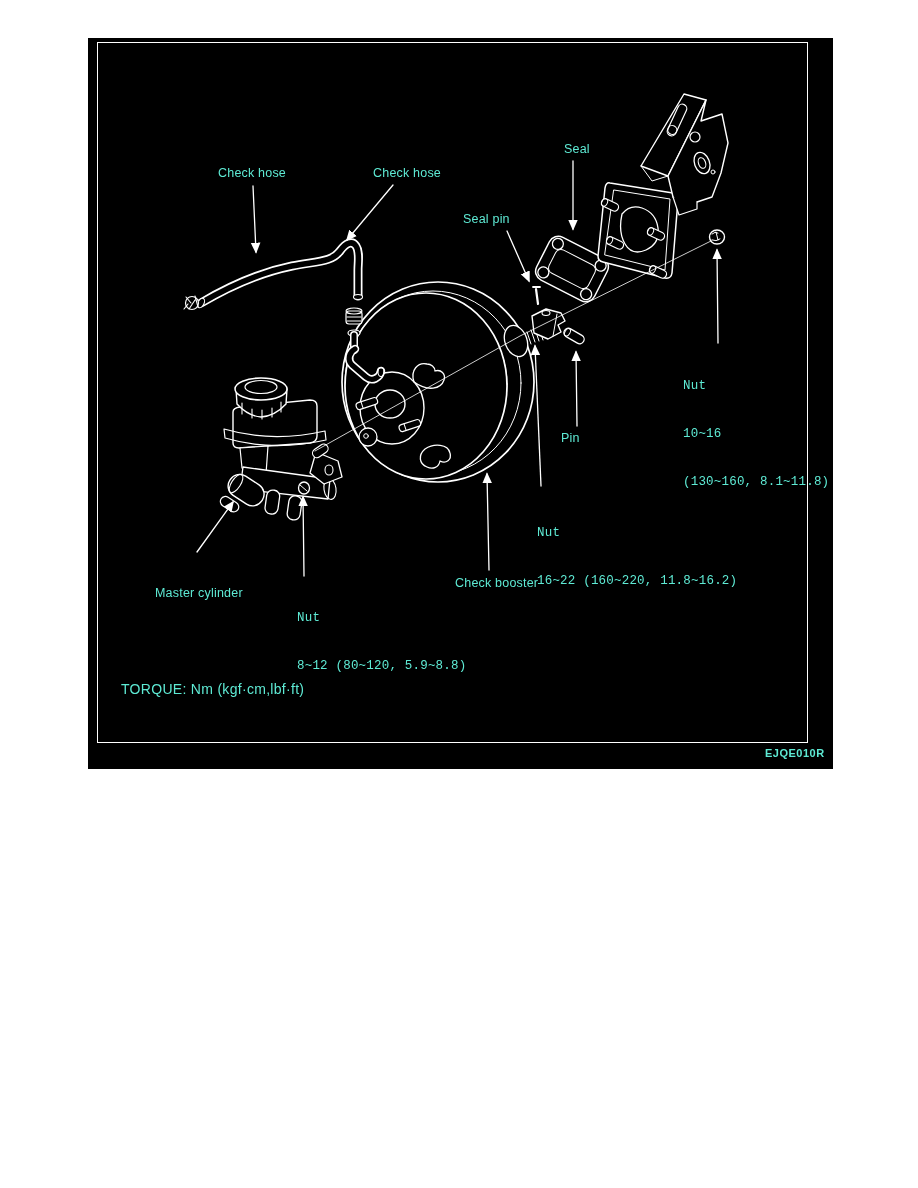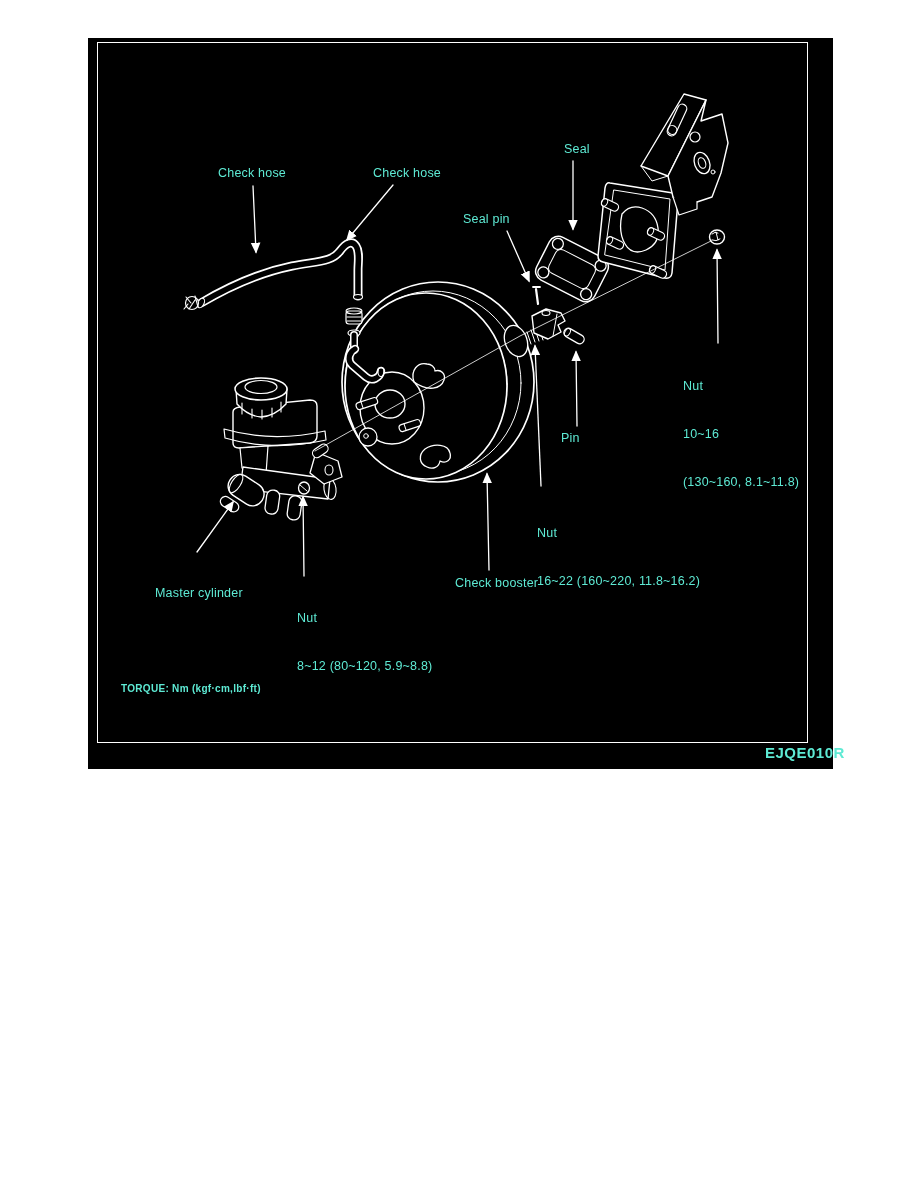--- a/index.html
+++ b/index.html
@@ -6,23 +6,23 @@
   body{
     width:918px;height:1188px;background:#ffffff;position:relative;
     font-family:"Liberation Sans", sans-serif;overflow:hidden;
   }
   .panel{position:absolute;left:88px;top:38px;width:745px;height:731px;background:#000;}
   .frame{position:absolute;left:9px;top:4px;width:711px;height:701px;
          border:1px solid #fff;box-sizing:border-box;pointer-events:none;}
   svg.art{position:absolute;left:0;top:0;}
   .lbl{position:absolute;color:#5eead4;font-size:12.5px;line-height:16px;
        letter-spacing:.2px;white-space:pre;}
-  .lbl .row{white-space:pre;}
-  .torque{font-weight:bold;font-size:10px;letter-spacing:.3px;}
-  .code{font-size:15px;font-weight:bold;letter-spacing:.5px;}
+  .lbl .row{white-space:pre;font-family:Liberation Mono, monospace;}
+  .torque{font-weight:normal;font-size:14px;letter-spacing:.3px;}
+  .code{font-size:11px;font-weight:bold;letter-spacing:.5px;}
 </style>
 </head>
 <body>
 
 <div class="panel">
 
   <svg class="art" width="745" height="731" viewBox="88 38 745 731" fill="none" stroke="#ffffff" stroke-width="1.4" stroke-linecap="round" stroke-linejoin="round">
     <defs>
       <marker id="ah" viewBox="0 0 10 10" refX="8.5" refY="5" markerWidth="8.5" markerHeight="8.5" orient="auto">
         <path d="M0,0.6 L10,5 L0,9.4 z" fill="#ffffff" stroke="none"></path>

